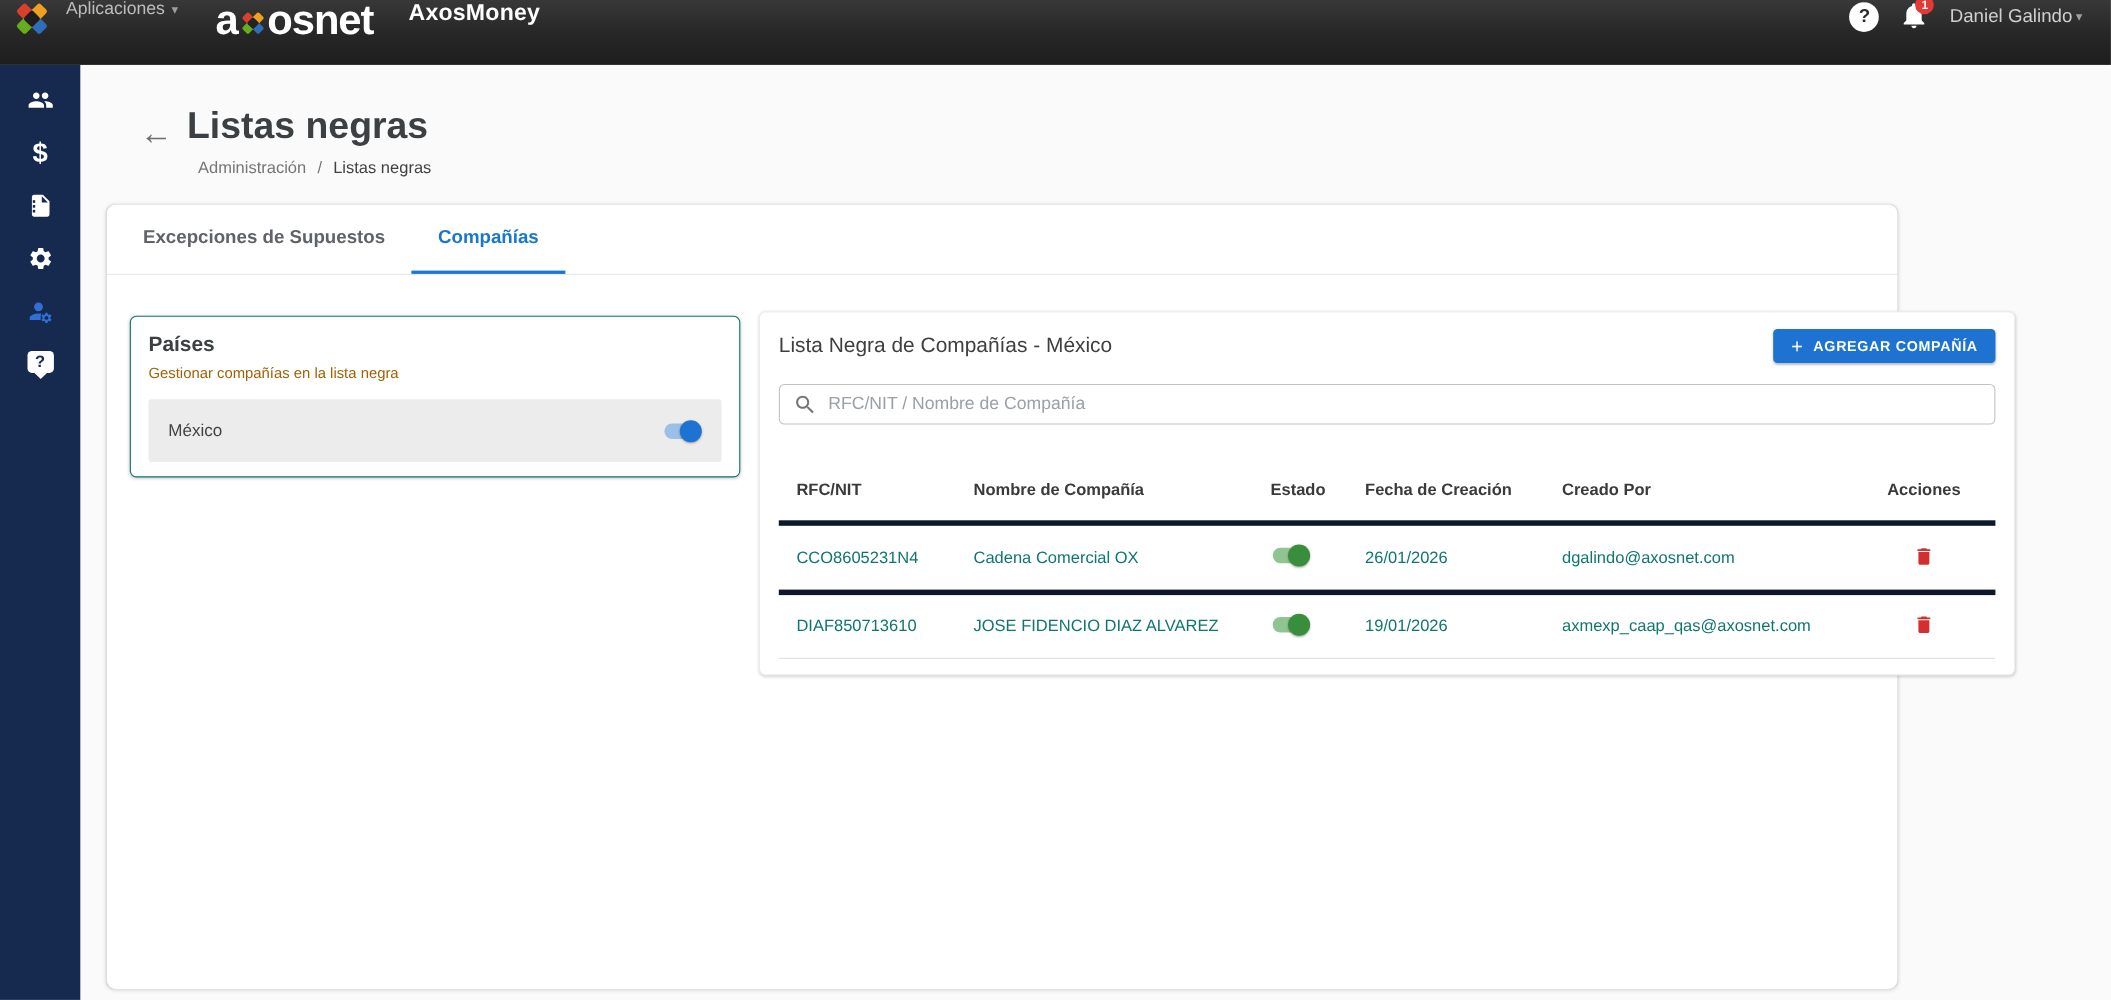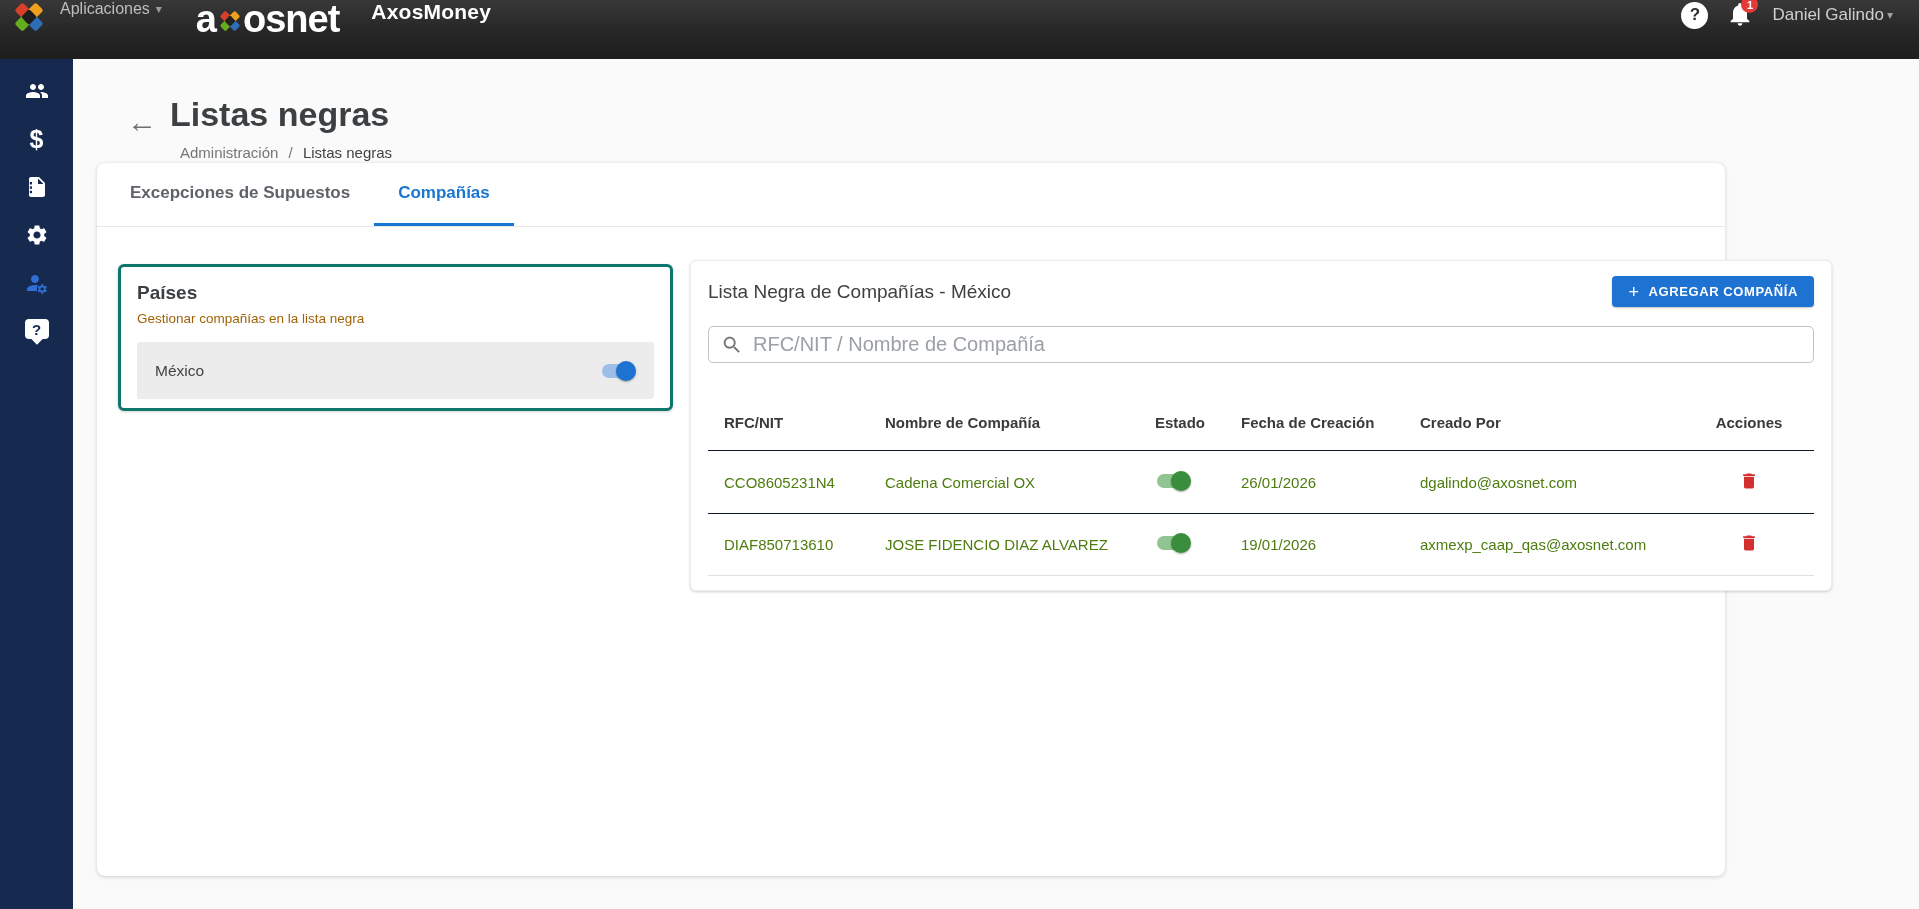--- a/index.html
+++ b/index.html
@@ -62,37 +62,37 @@
   .back-arrow {
     position:absolute; left:54px; top:48px; font-size:30px; color:#6f6f6f; cursor:pointer; line-height:1;
   }
   .page-title { position:absolute; left:97px; top:36px; font-size:34px; font-weight:700; color:#3c4043; }
   .breadcrumb { position:absolute; left:107px; top:85px; font-size:15px; }
   .breadcrumb .parent { color:#757575; }
   .breadcrumb .sep { color:#757575; margin:0 6px; }
   .breadcrumb .current { color:#424242; }
 
   .big-card {
-    position:absolute; left:24px; top:104px; width:1628px; height:713px;
+    position:absolute; left:24px; top:127px; width:1628px; height:713px;
     background:#fff; border-radius:8px;
     box-shadow:0 1px 4px rgba(0,0,0,.16), 0 0 1px rgba(0,0,0,.1);
   }
 
   
   .tabs { height:64px; border-bottom:1px solid #e8e8e8; display:flex; align-items:stretch; padding-left:9px; }
   .tab {
     display:flex; align-items:center; padding:0 24px; font-size:17px; font-weight:700;
     color:#5f6368; cursor:pointer; border-bottom:3px solid transparent;
   }
   .tab.active { color:#1976d2; border-bottom-color:#1976d2; }
 
   
   .countries-card {
     position:absolute; left:21px; top:101px; width:555px; height:147px;
-    background:#fff; border:3px solid #0f766e; border-radius:6px;
+    background:#fff; border:1px solid #0f766e; border-radius:6px;
     box-shadow:0 1px 3px rgba(0,0,0,.18); padding:15px 16px;
   }
   .countries-title { font-size:19px; font-weight:700; color:#3c4043; }
   .countries-sub { font-size:13.5px; color:#a16207; margin-top:7px; }
   .country-row {
     margin-top:16px; height:57px; background:#ececec; border-radius:3px;
     display:flex; align-items:center; padding:0 18px 0 18px; justify-content:space-between; cursor:pointer;
   }
   .country-name { font-size:15.5px; color:#424242; }
 
@@ -119,31 +119,31 @@
     display:flex; align-items:center; gap:9px; padding:0 16px; cursor:pointer;
     font-family:"Liberation Sans", sans-serif; font-size:13px; font-weight:700; letter-spacing:.6px;
     box-shadow:0 1px 2px rgba(0,0,0,.25);
   }
   .add-btn .plus { font-size:18px; font-weight:400; line-height:1; }
   .search-box {
     margin-top:19px; height:37px; border:1px solid #c2c2c2; border-radius:5px;
     display:flex; align-items:center; padding:0 12px; gap:10px; background:#fff;
   }
   .search-box input {
-    border:none; outline:none; flex:1; font-size:20px; color:#424242;
+    border:none; outline:none; flex:1; font-size:16px; color:#424242;
     font-family:"Liberation Sans", sans-serif; background:transparent;
   }
   .search-box input::placeholder { color:#9aa0a6; }
 
   .grid-row {
     display:grid; grid-template-columns:161px 270px 86px 179px 1fr 130px;
     align-items:center; padding-left:16px;
   }
   .thead { margin-top:31px; height:56px; font-weight:700; color:#3a3a3a; font-size:15px; }
-  .trow { height:63px; border-top:1px solid #0f172a; font-size:15px; color:#4d7c0f; }
+  .trow { height:63px; border-top:5px solid #0f172a; font-size:15px; color:#0f766e; }
   .trow:last-child { border-bottom:1px solid #e0e0e0; }
   .cell-actions { display:flex; justify-content:center; }
   .th-actions { text-align:center; }
   .trash-btn { background:none; border:none; cursor:pointer; padding:2px; }
   .trash-btn svg { width:20px; height:20px; fill:#d32f2f; }
 </style>
 </head>
 <body>
 
 <header class="navbar">

